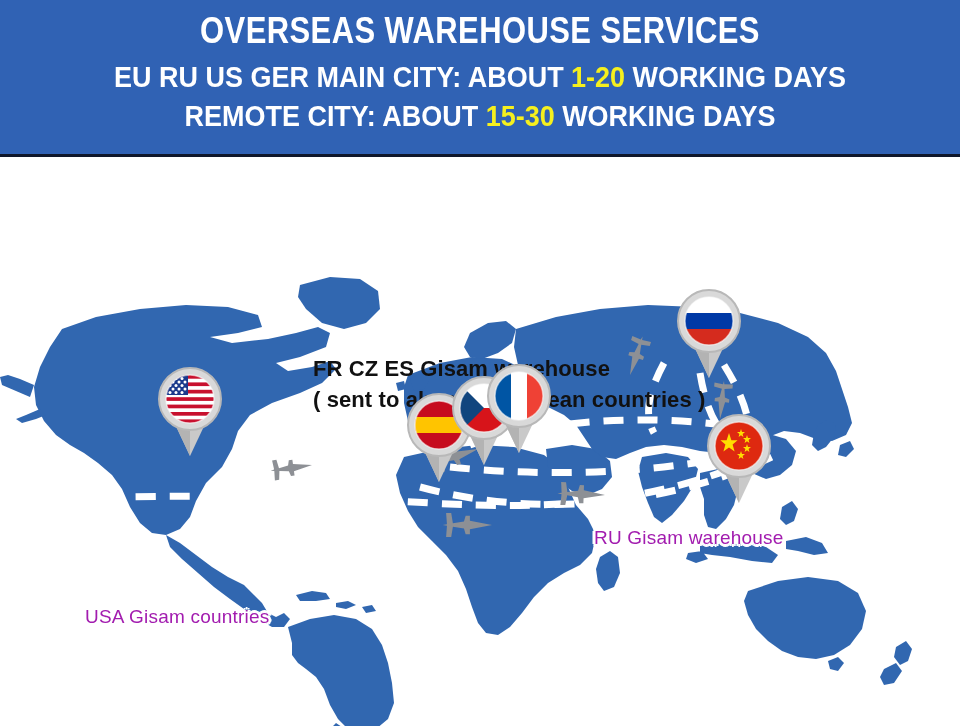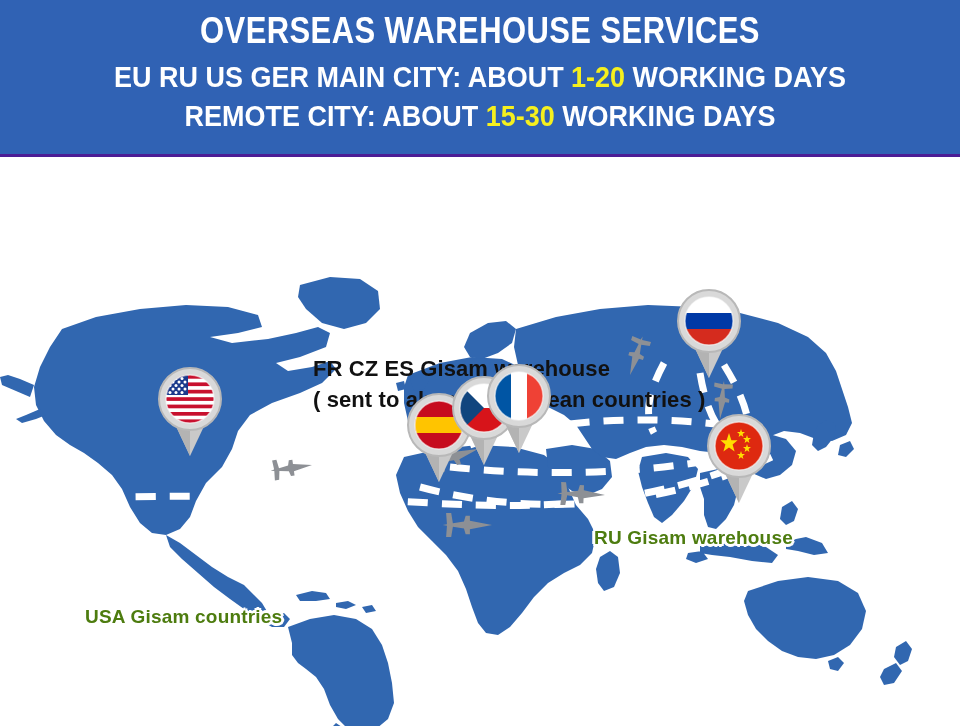--- a/index.html
+++ b/index.html
@@ -23,21 +23,21 @@
   }
 
   
   #banner {
     position: absolute;
     left: 0;
     top: 0;
     width: 960px;
     height: 157px;
     background: #3062b4;
-    border-bottom: 3px solid #4c1d95;
+    border-bottom: 3px solid #0f172a;
     box-sizing: border-box;
     text-align: center;
   }
   #banner-title {
     margin: 0;
     padding-top: 13px;
     font-family: "Liberation Sans Narrow", "Liberation Sans", sans-serif;
     font-size: 36px;
     font-weight: bold;
     letter-spacing: 0.5px;
@@ -88,23 +88,23 @@
     font-size: 22px;
     font-weight: bold;
     line-height: 1.42;
     letter-spacing: 0.1px;
   }
   #eu-callout div { white-space: nowrap; }
 
   
   .map-label {
     position: absolute;
-    color: #4d7c0f;
+    color: #a21caf;
     font-size: 19px;
-    font-weight: bold;
+    font-weight: normal;
     white-space: nowrap;
     letter-spacing: 0.2px;
     text-shadow:
       -2px -2px 0 #fff,  0px -2px 0 #fff,  2px -2px 0 #fff,
       -2px  0px 0 #fff,  2px  0px 0 #fff,
       -2px  2px 0 #fff,  0px  2px 0 #fff,  2px  2px 0 #fff,
       -3px  0px 0 #fff,  3px  0px 0 #fff,
        0px -3px 0 #fff,  0px  3px 0 #fff;
   }
   #label-usa { left: 85px; top: 449px; }

